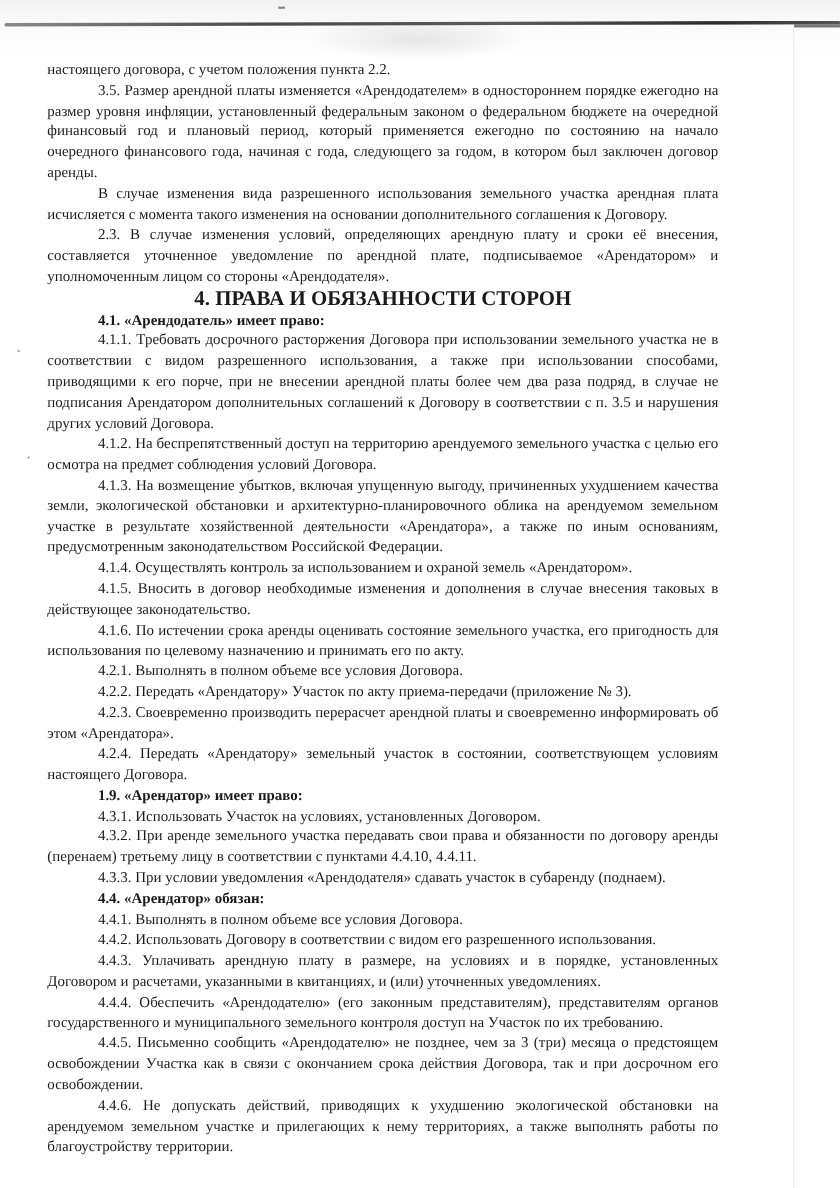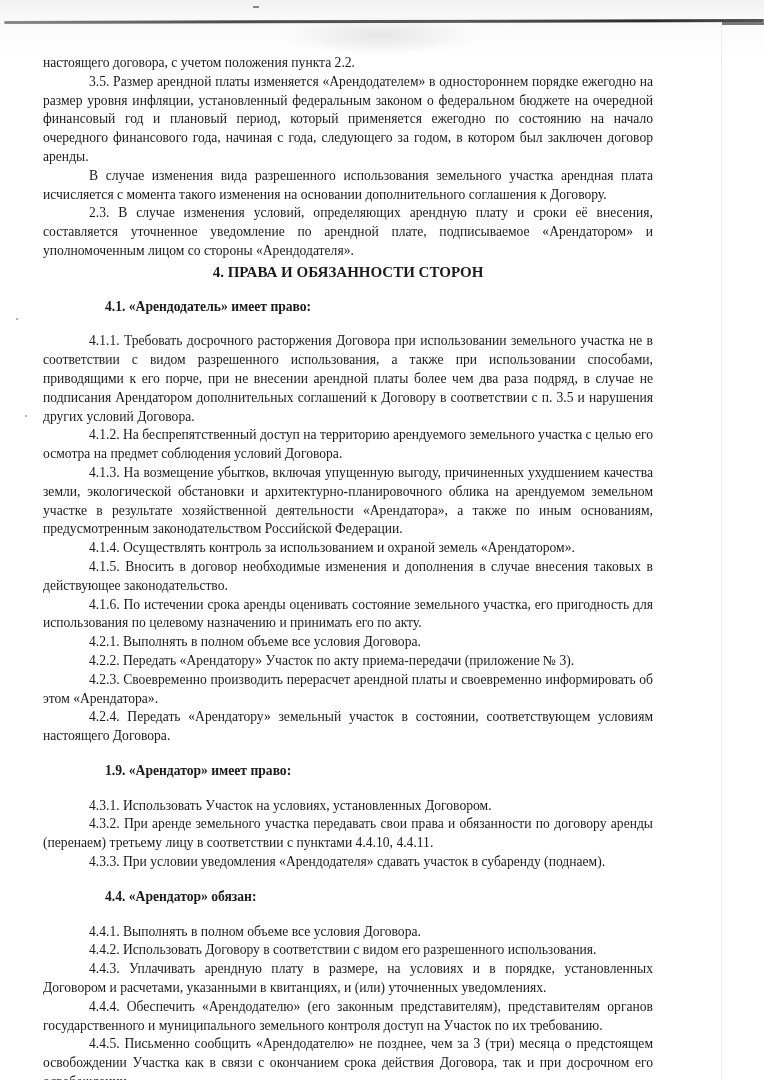--- a/index.html
+++ b/index.html
@@ -27,23 +27,23 @@
   .right-tab { position: absolute; left: 722px; top: 22px; width: 42px; height: 3px; background: #777; }
   .dot { position: absolute; width: 2px; height: 2px; background: #999; border-radius: 1px; }
 
   .page {
     position: absolute; left: 43px; top: 54px; width: 610px;
     font-size: 13.6px; line-height: 18.8px;
   }
   .p { margin: 0; text-align: justify; text-indent: 46px; }
   .p.noindent { text-indent: 0; }
   .heading {
-    margin: 2px 0 0 0; text-align: center; font-weight: bold; font-size: 15px;
+    margin: 2px 0 0 0; text-align: center; font-weight: bold; font-size: 19px;
   }
-  .sub { margin: 16px; text-indent: 46px; font-weight: bold; }
+  .sub { margin: 0; text-indent: 46px; font-weight: bold; }
 </style>
 </head>
 <body>
 
 <div class="top-shadow"></div>
 <div class="shadow-blob"></div>
 <div class="top-mark"></div>
 <div class="top-rule"></div>
 <div class="right-tab"></div>
 <div class="right-edge"></div>

